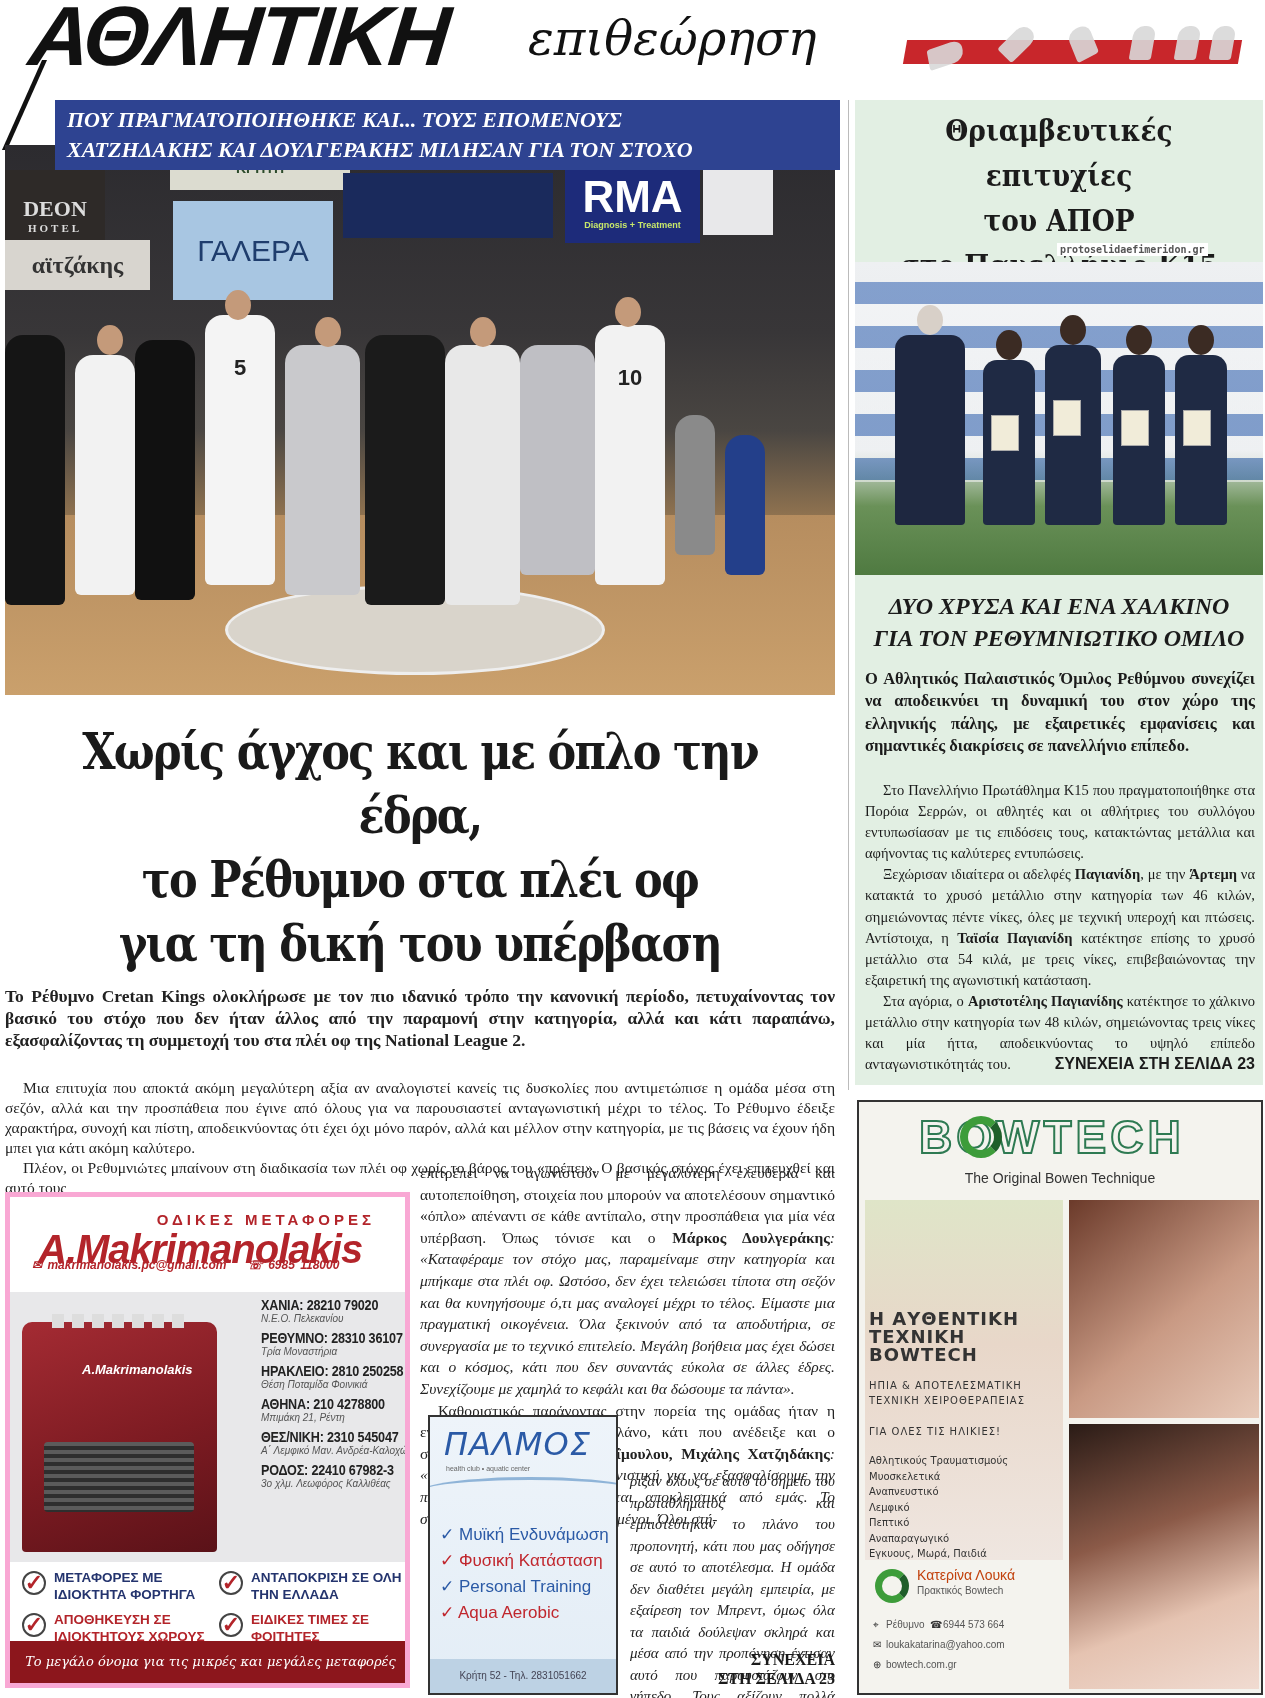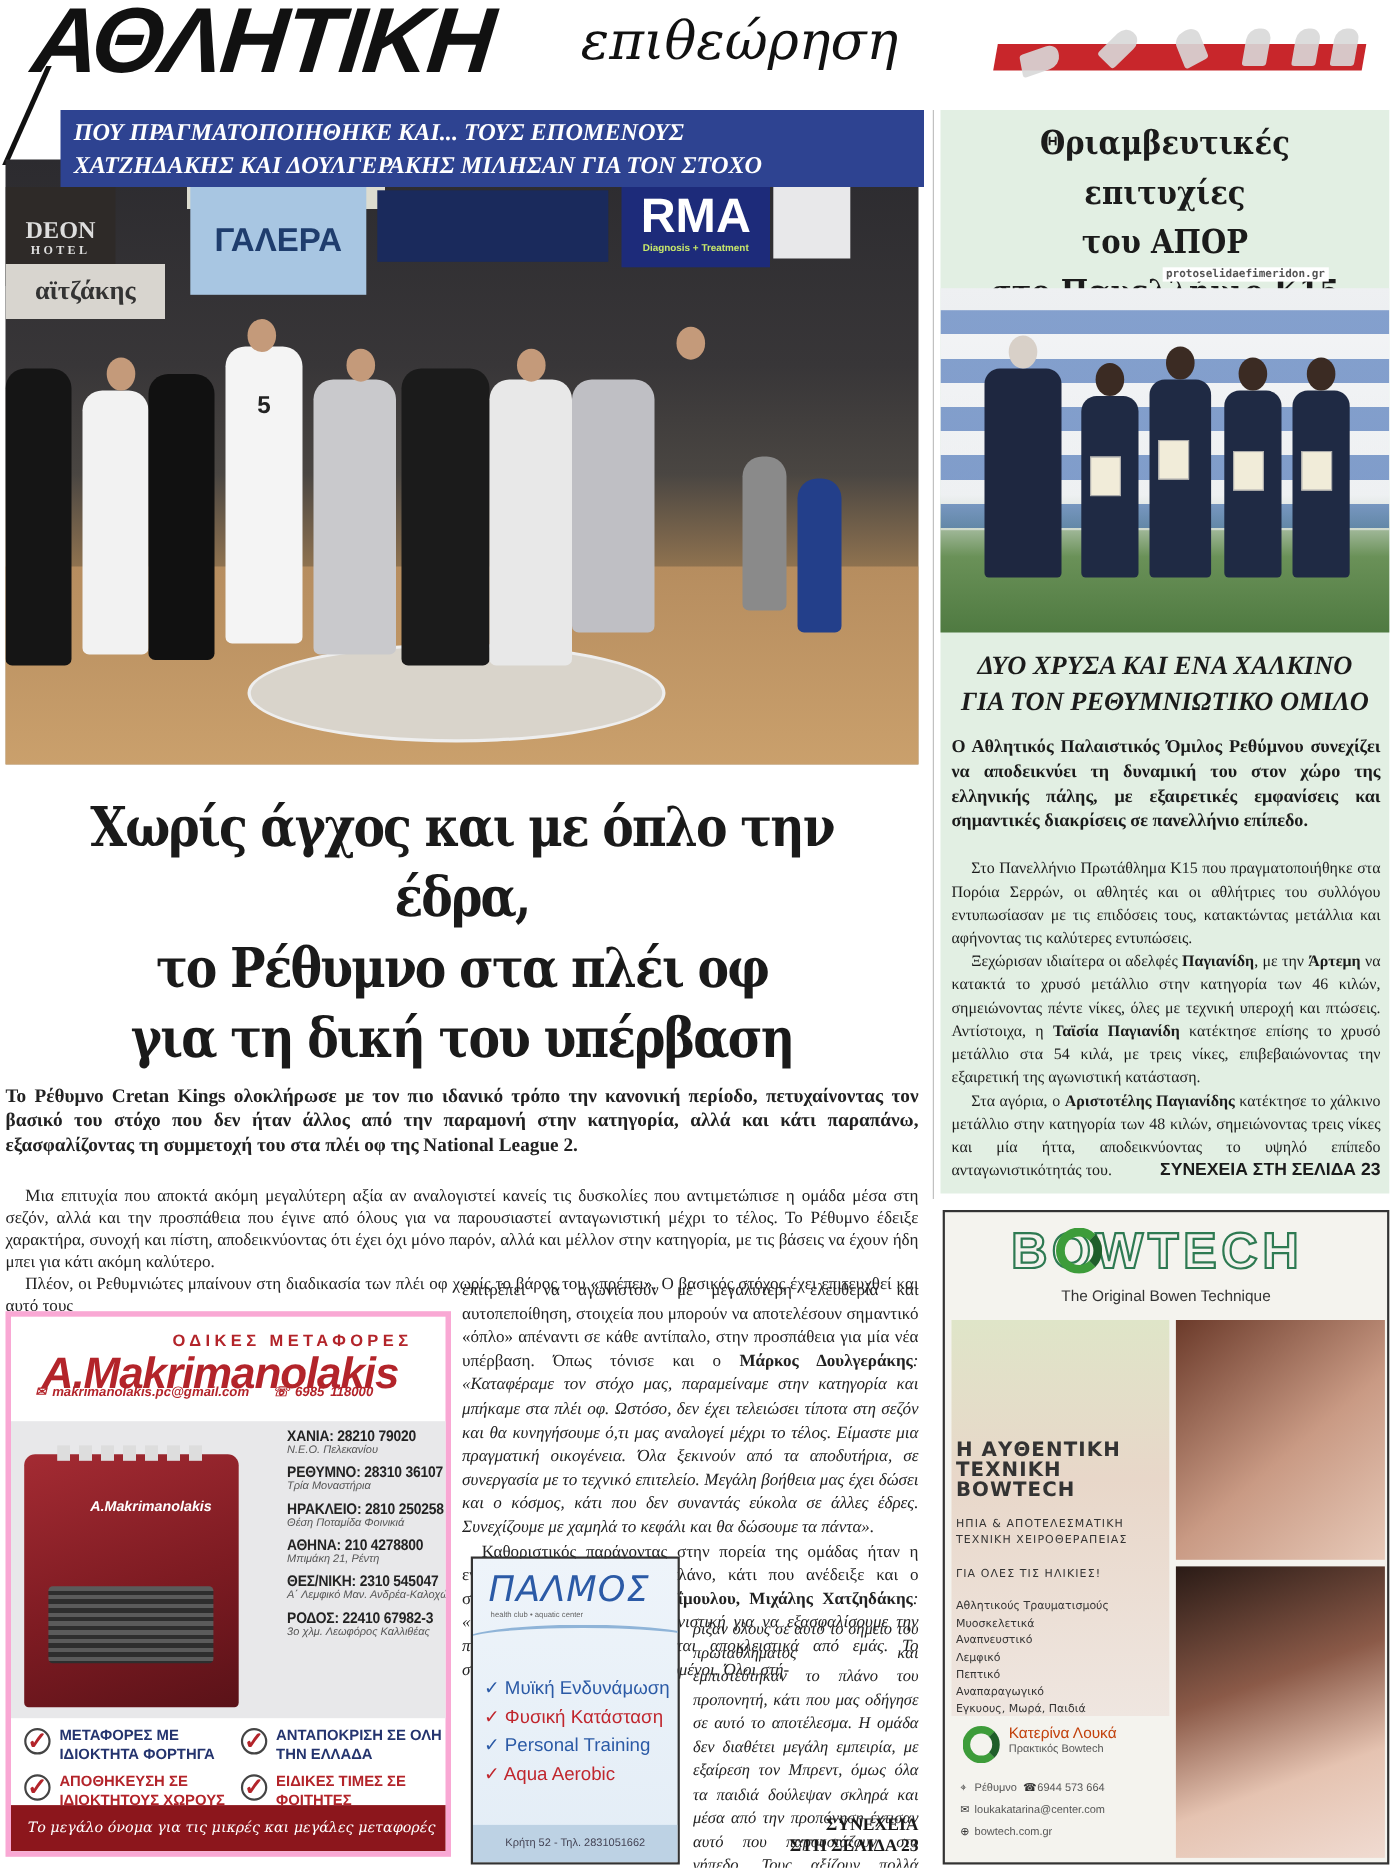--- a/index.html
+++ b/index.html
@@ -120,38 +120,39 @@
   <div>ΠΟΥ ΠΡΑΓΜΑΤΟΠΟΙΗΘΗΚΕ ΚΑΙ... ΤΟΥΣ ΕΠΟΜΕΝΟΥΣ</div>
   <div>ΧΑΤΖΗΔΑΚΗΣ ΚΑΙ ΔΟΥΛΓΕΡΑΚΗΣ ΜΙΛΗΣΑΝ ΓΙΑ ΤΟΝ ΣΤΟΧΟ</div>
 </div>
 
 <div class="abs main-photo">
   <div class="sign" style="left:0;top:25px;width:100px;height:90px;background:#2e2a28;color:#ddd;font-family:'Liberation Serif',serif;font-size:22px;flex-direction:column">
     <span>DEON</span>
     <span style="font-size:11px;letter-spacing:3px">HOTEL</span>
   </div>
   <div class="sign" style="left:165px;top:0;width:180px;height:45px;background:#dcdcd0;color:#2c4b2c;font-size:14px">ΚΡΗΤΗ</div>
-  <div class="sign" style="left:168px;top:24px;width:160px;height:99px;background:#a8c6e2;color:#1f3d6d;font-size:30px;font-weight:bold">ΓΑΛΕΡΑ</div>
+  <div class="sign" style="left:168px;top:56px;width:160px;height:99px;background:#a8c6e2;color:#1f3d6d;font-size:30px;font-weight:normal">ΓΑΛΕΡΑ</div>
   <div class="sign" style="left:338px;top:28px;width:210px;height:65px;background:#1a2a5c;color:#c9d3ea;font-size:12px"></div>
   <div class="sign" style="left:560px;top:18px;width:135px;height:80px;background:#1d2b7a;color:#fff;font-size:44px;flex-direction:column;line-height:44px">
     <span>RMA</span>
     <span style="font-size:9px;line-height:12px;color:#c8e86a">Diagnosis + Treatment</span>
   </div>
   <div class="sign" style="left:698px;top:20px;width:70px;height:70px;background:#e8e8ea"></div>
   <div class="sign" style="left:0;top:95px;width:145px;height:50px;background:#d8d5cf;color:#333;font-size:24px;font-family:'Liberation Serif',serif">αϊτζάκης</div>
   <div class="court"></div>
   <div class="court-circle"></div>
   <div class="player" style="left:0;top:190px;width:60px;height:270px;background:#151515"></div>
   <div class="player" style="left:70px;top:210px;width:60px;height:240px;background:#f2f2f2"></div>
   <div class="player" style="left:130px;top:195px;width:60px;height:260px;background:#111"></div>
   <div class="player" style="left:200px;top:170px;width:70px;height:270px;background:#f4f4f4;color:#222;font-family:'Liberation Sans',sans-serif;font-weight:bold;font-size:22px;text-align:center;padding-top:40px">5</div>
   <div class="player" style="left:280px;top:200px;width:75px;height:250px;background:#c9c9cc"></div>
   <div class="player" style="left:360px;top:190px;width:80px;height:270px;background:#1b1b1b"></div>
   <div class="player" style="left:440px;top:200px;width:75px;height:260px;background:#e8e8e8"></div>
   <div class="player" style="left:515px;top:200px;width:75px;height:230px;background:#bfbfc4"></div>
+  <div class="player" style="left:590px;top:180px;width:70px;height:260px;background:#f2f2f2;color:#222;font-family:'Liberation Sans',sans-serif;font-weight:bold;font-size:22px;text-align:center;padding-top:40px">10</div>
   <div class="player" style="left:670px;top:270px;width:40px;height:140px;background:#8a8a8a"></div>
   <div class="player" style="left:720px;top:290px;width:40px;height:140px;background:#233f8a"></div>
   <div class="head" style="left:92px;top:180px"></div>
   <div class="head" style="left:220px;top:145px"></div>
   <div class="head" style="left:310px;top:172px"></div>
   <div class="head" style="left:465px;top:172px"></div>
   <div class="head" style="left:610px;top:152px"></div>
 </div>
 
 <div class="abs headline">
@@ -307,16 +308,16 @@
       <li>Πεπτικό</li>
       <li>Αναπαραγωγικό</li>
       <li>Εγκυους, Μωρά, Παιδιά</li>
     </ul>
   </div>
   <div class="bow-card">
     <div class="ring"></div>
     <div class="nm">Κατερίνα Λουκά</div>
     <div class="rl">Πρακτικός Bowtech</div>
     <div class="ln" style="top:52px"><span class="i">⌖</span><span>Ρέθυμνο</span> &nbsp;<span class="i">☎</span><span>6944 573 664</span></div>
-    <div class="ln" style="top:72px"><span class="i">✉</span><span>loukakatarina@center.com</span></div>
+    <div class="ln" style="top:72px"><span class="i">✉</span><span>loukakatarina@yahoo.com</span></div>
     <div class="ln" style="top:92px"><span class="i">⊕</span><span>bowtech.com.gr</span></div>
   </div>
 </div>
 
 </body></html>

